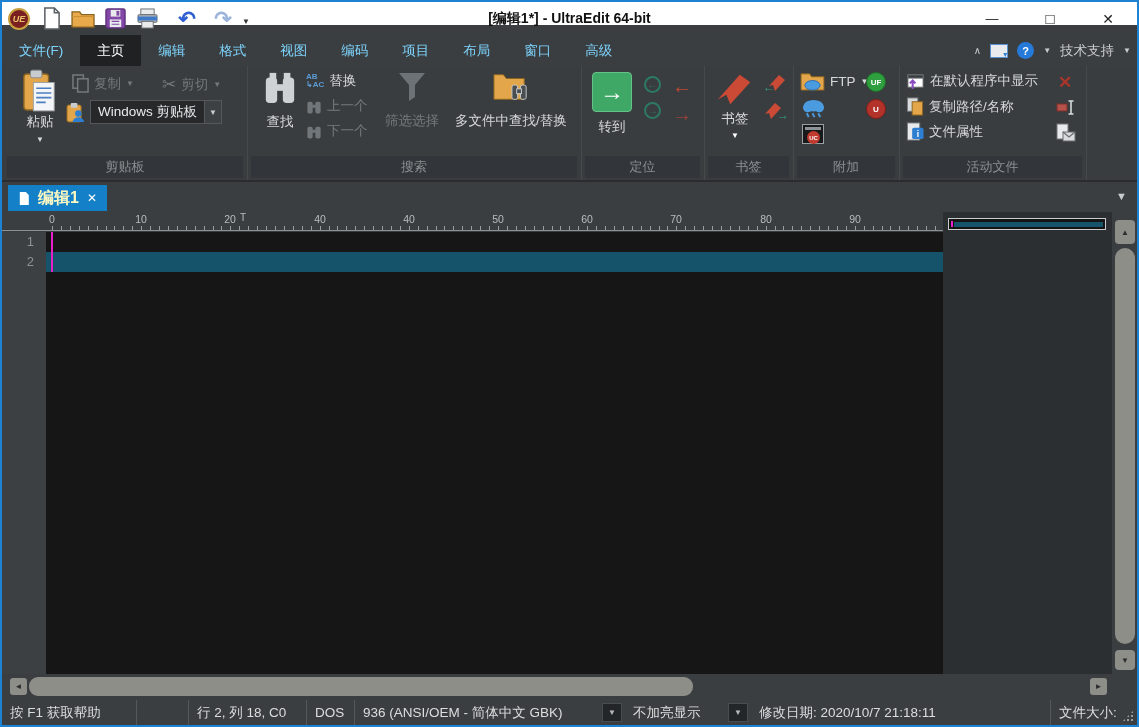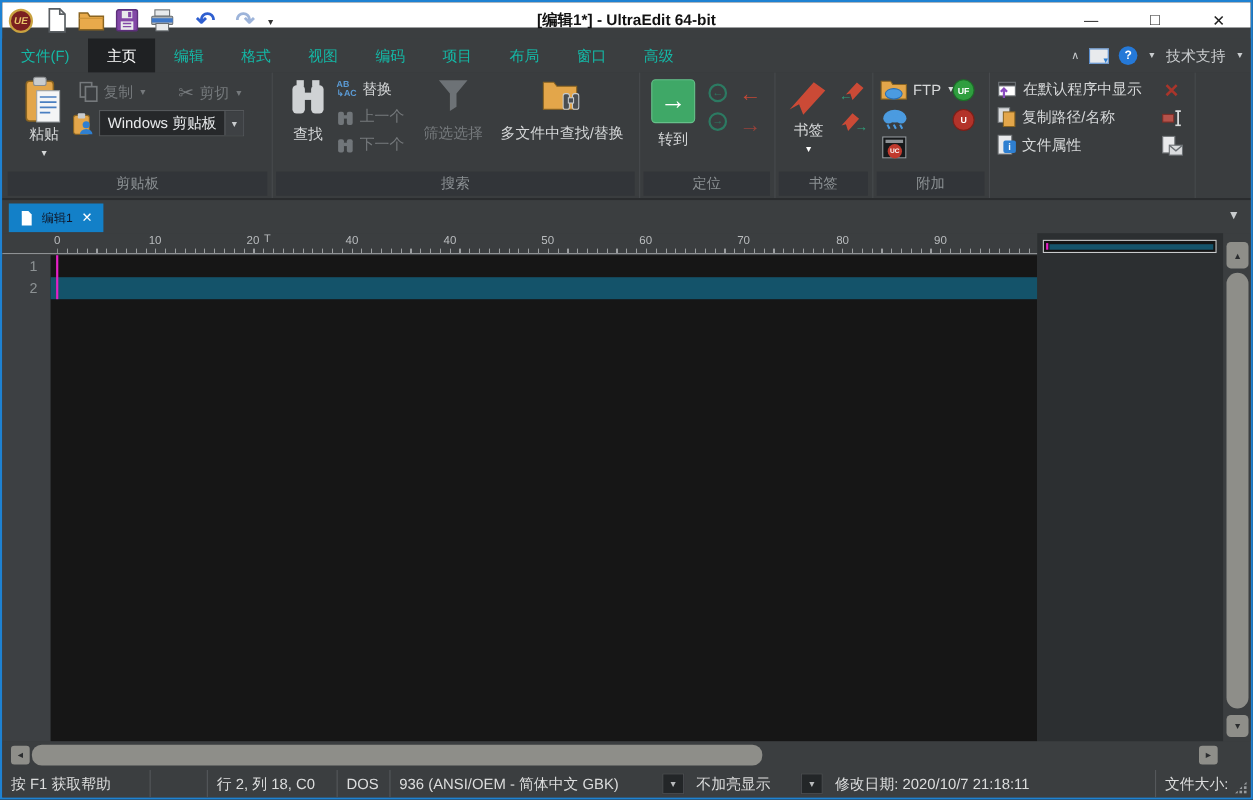--- a/index.html
+++ b/index.html
@@ -21,21 +21,21 @@
   .redo-glyph { font-size:21px; font-weight:bold; color:#9db4da; line-height:1; }
   .qa-caret { font-size:8px; color:#333; }
   .win-title { position:absolute; left:50%; top:0; transform:translateX(-50%); height:33px; line-height:33px;
                font-size:14px; font-weight:bold; color:#111; white-space:nowrap; }
   .win-controls { position:absolute; right:0; top:0; height:33px; display:flex; }
   .win-controls div { width:58px; height:33px; display:flex; align-items:center; justify-content:center;
                       color:#222; font-size:13px; }
 
   
   .menubar { position:absolute; left:0; top:33px; right:0; height:31px; background:#3b3e40; display:flex; align-items:stretch; }
-  .menu-item { padding:0 17px; line-height:31px; font-size:13.5px; color:#14b8a6; white-space:nowrap; }
+  .menu-item { padding:0 17px; line-height:31px; font-size:13.5px; color:#7dd3fc; white-space:nowrap; }
   .menu-item.active { background:#1f2123; color:#ffffff; }
   .menu-right { position:absolute; right:6px; top:0; height:31px; display:flex; align-items:center; gap:9px; }
   .chev-up { color:#c9ccce; font-size:10px; }
   .kb-icon { width:18px; height:14px; background:#e8eaed; border:1px solid #5a8fd0; position:relative; }
   .kb-icon::after { content:"▾"; position:absolute; right:0px; bottom:-2px; color:#2e7fd1; font-size:8px; }
   .help-badge { width:17px; height:17px; border-radius:50%; background:#2579d8; color:#fff; font-weight:bold;
                 font-size:11px; display:flex; align-items:center; justify-content:center; }
   .mini-caret { color:#c9ccce; font-size:8px; }
   .support-label { color:#c9ccce; font-size:13.5px; }
 
@@ -71,21 +71,21 @@
   .uc-dot { position:absolute; left:4px; top:6px; width:13px; height:13px; border-radius:50%; background:#c03a2e;
             color:#fff; font-size:6px; display:flex; align-items:center; justify-content:center; font-weight:bold; }
   .xmark { color:#a9352b; font-size:17px; font-weight:bold; line-height:1; }
 
   .bm-arrow { position:absolute; font-size:12px; font-weight:bold; color:#2fa07a; }
 
   
   .tabbar { position:absolute; left:0; top:180px; right:0; height:30px; background:#3b3e40; }
   .tab { position:absolute; left:6px; top:3px; height:26px; background:#1380c8; display:flex; align-items:center;
          padding:0 10px; gap:8px; }
-  .tab-label { color:#0f172a; font-size:11px; font-weight:normal; }
+  .tab-label { color:#fef9c3; font-size:16px; font-weight:bold; }
   .tab-close { color:#fff; font-size:12px; }
   .tab-list-caret { position:absolute; right:10px; top:8px; color:#c9ccce; font-size:11px; }
 
   
   .ruler { position:absolute; left:0; top:210px; width:941px; height:19px; background:#3b3e40; border-bottom:1px solid #8e9194; }
   .ruler-num { position:absolute; top:1px; width:30px; text-align:center; font-size:10.5px; color:#b9bcbe; }
   .ruler-ticks { position:absolute; left:50px; right:0; bottom:0; height:4px;
     background:repeating-linear-gradient(90deg, #9b9ea0 0 1px, transparent 1px 8.92px); }
   .tab-marker { position:absolute; left:238px; top:0px; font-size:10px; color:#b9bcbe; }
 
@@ -384,20 +384,21 @@
             <path d="M15 1 V14 M12.5 1 H17.5 M12.5 14 H17.5" stroke="#d8dadb" stroke-width="1.6"></path>
           </svg>
       </div>
       <div class="abs" style="left:156px;top:57px">
         <svg width="20" height="19" viewBox="0 0 20 19">
             <rect x="1" y="1" width="11" height="15" fill="#e9eaec" stroke="#75797c"></rect>
             <rect x="7" y="9" width="12" height="9" fill="#d9dbdd" stroke="#6a6f73"></rect>
             <path d="M7 9 L13 14 L19 9" fill="none" stroke="#6a6f73" stroke-width="1.3"></path>
           </svg>
       </div>
+      <div class="glabel">活动文件</div>
     </div>
   </div>
 
   <div class="tabbar">
     <div class="tab">
       <svg width="12" height="15" viewBox="0 0 20 24">
           <path d="M3 1 H13 L18 6 V23 H3 Z" fill="#ffffff"></path>
         </svg>
       <span class="tab-label">编辑1</span>
       <span class="tab-close">✕</span>

